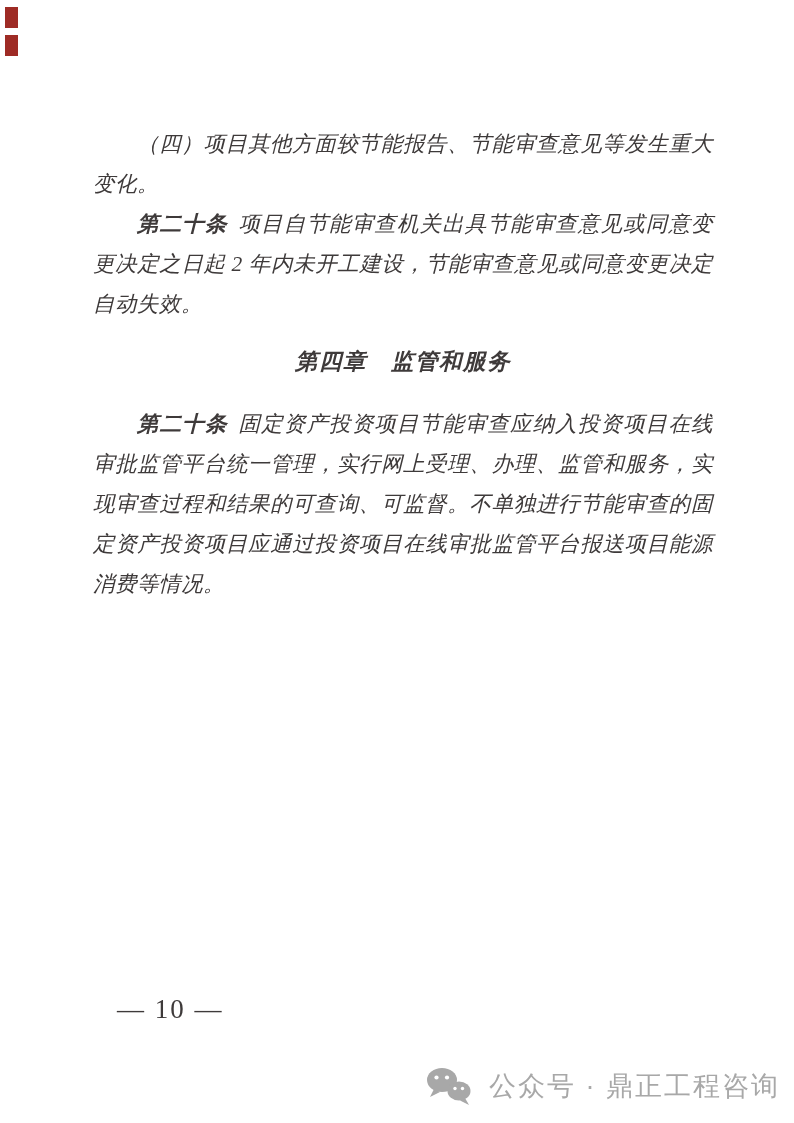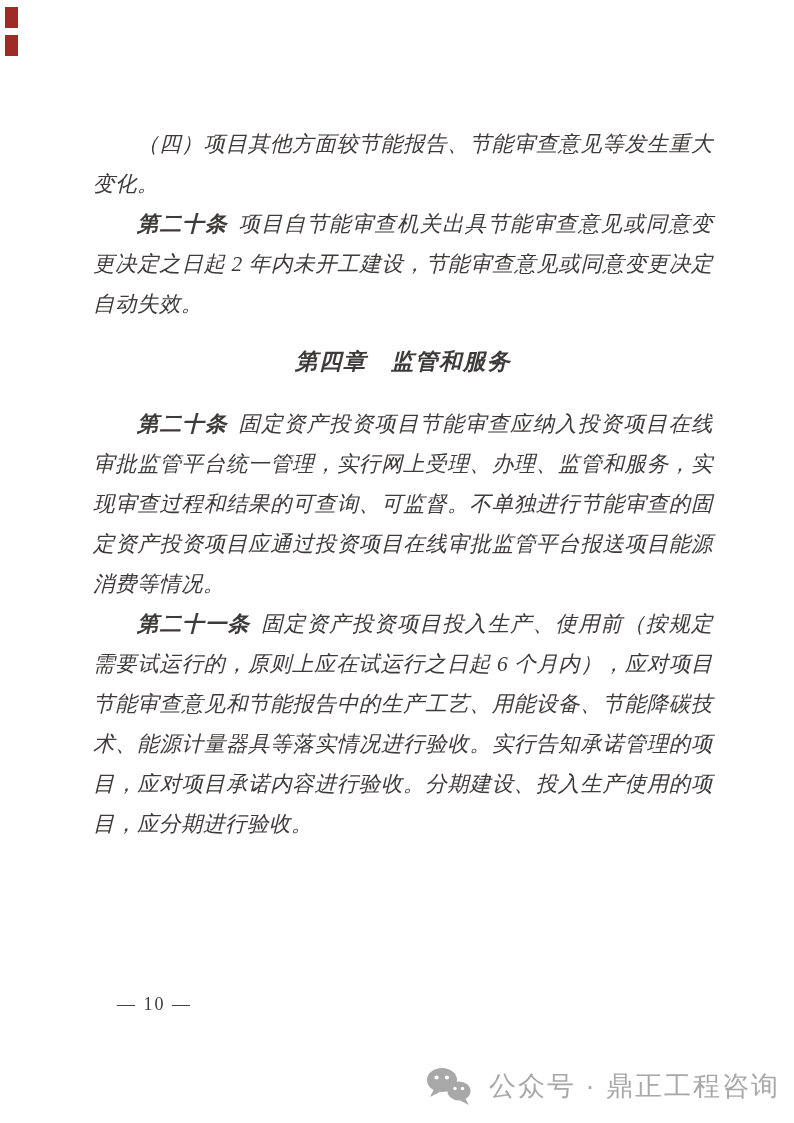--- a/index.html
+++ b/index.html
@@ -35,21 +35,21 @@
     text-align: center;
     font-weight: bold;
     font-size: 22.5px;
     letter-spacing: 1.5px;
     margin: 18px 0 22px 0;
     color: #3e3a3a;
   }
   .page-number {
     position: absolute;
     left: 117px; top: 994px;
-    font-size: 18px;
+    font-size: 27px;
     letter-spacing: 2px;
     color: #3e3a3a;
   }
   .watermark {
     position: absolute;
     right: 14px; top: 1066px;
     display: flex;
     align-items: center;
     gap: 16px;
     color: #a8a8a8;
@@ -70,21 +70,20 @@
   <div class="content">
 
     <p><b class="lead"></b><span>（四）项目其他方面较节能报告、节能审查意见等发生重大变化。</span></p>
 
     <p><b class="lead">第二十条</b><span>项目自节能审查机关出具节能审查意见或同意变更决定之日起 2 年内未开工建设，节能审查意见或同意变更决定自动失效。</span></p>
 
     <div class="chapter-heading">第四章　监管和服务</div>
 
     <p><b class="lead">第二十条</b><span>固定资产投资项目节能审查应纳入投资项目在线审批监管平台统一管理，实行网上受理、办理、监管和服务，实现审查过程和结果的可查询、可监督。不单独进行节能审查的固定资产投资项目应通过投资项目在线审批监管平台报送项目能源消费等情况。</span></p>
 
-    <p><b class="lead">第二十一条</b><span>固定资产投资项目投入生产、使用前（按规定需要试运行的，原则上应在试运行之日起 6 个月内），应对项目节能审查意见和节能报告中的生产工艺、用能设备、节能降碳技术、能源计量器具等落实情况进行验收。实行告知承诺管理的项目，应对项目承诺内容进行验收。分期建设、投入生产使用的项目，应分期进行验收。</span></p>
 
 
   </div>
 
   <div class="page-number">— 10 —</div>
 
   <div class="watermark">
     <svg class="wechat-icon" width="48" height="40" viewBox="0 0 48 40" xmlns="http://www.w3.org/2000/svg">
       <ellipse cx="17" cy="14" rx="15" ry="12" fill="#a8a8a8"></ellipse>
       <path d="M9 23 L5 31 L15 26 Z" fill="#a8a8a8"></path>

